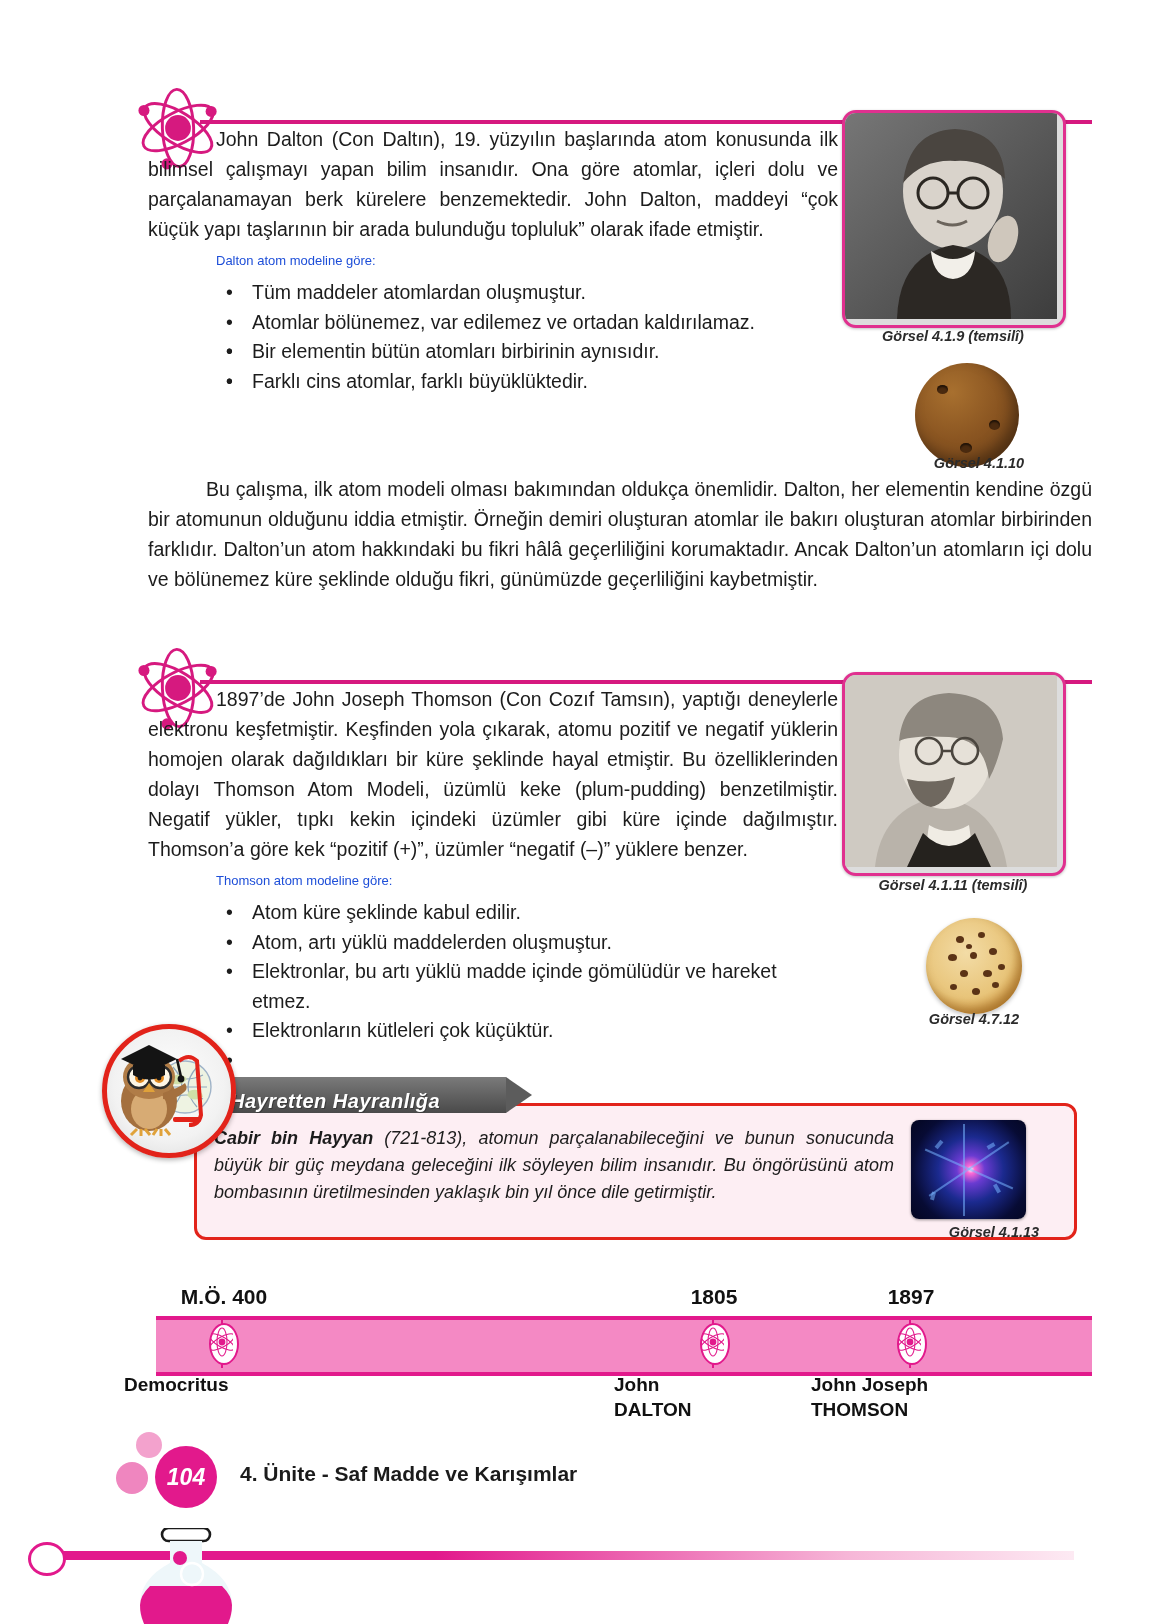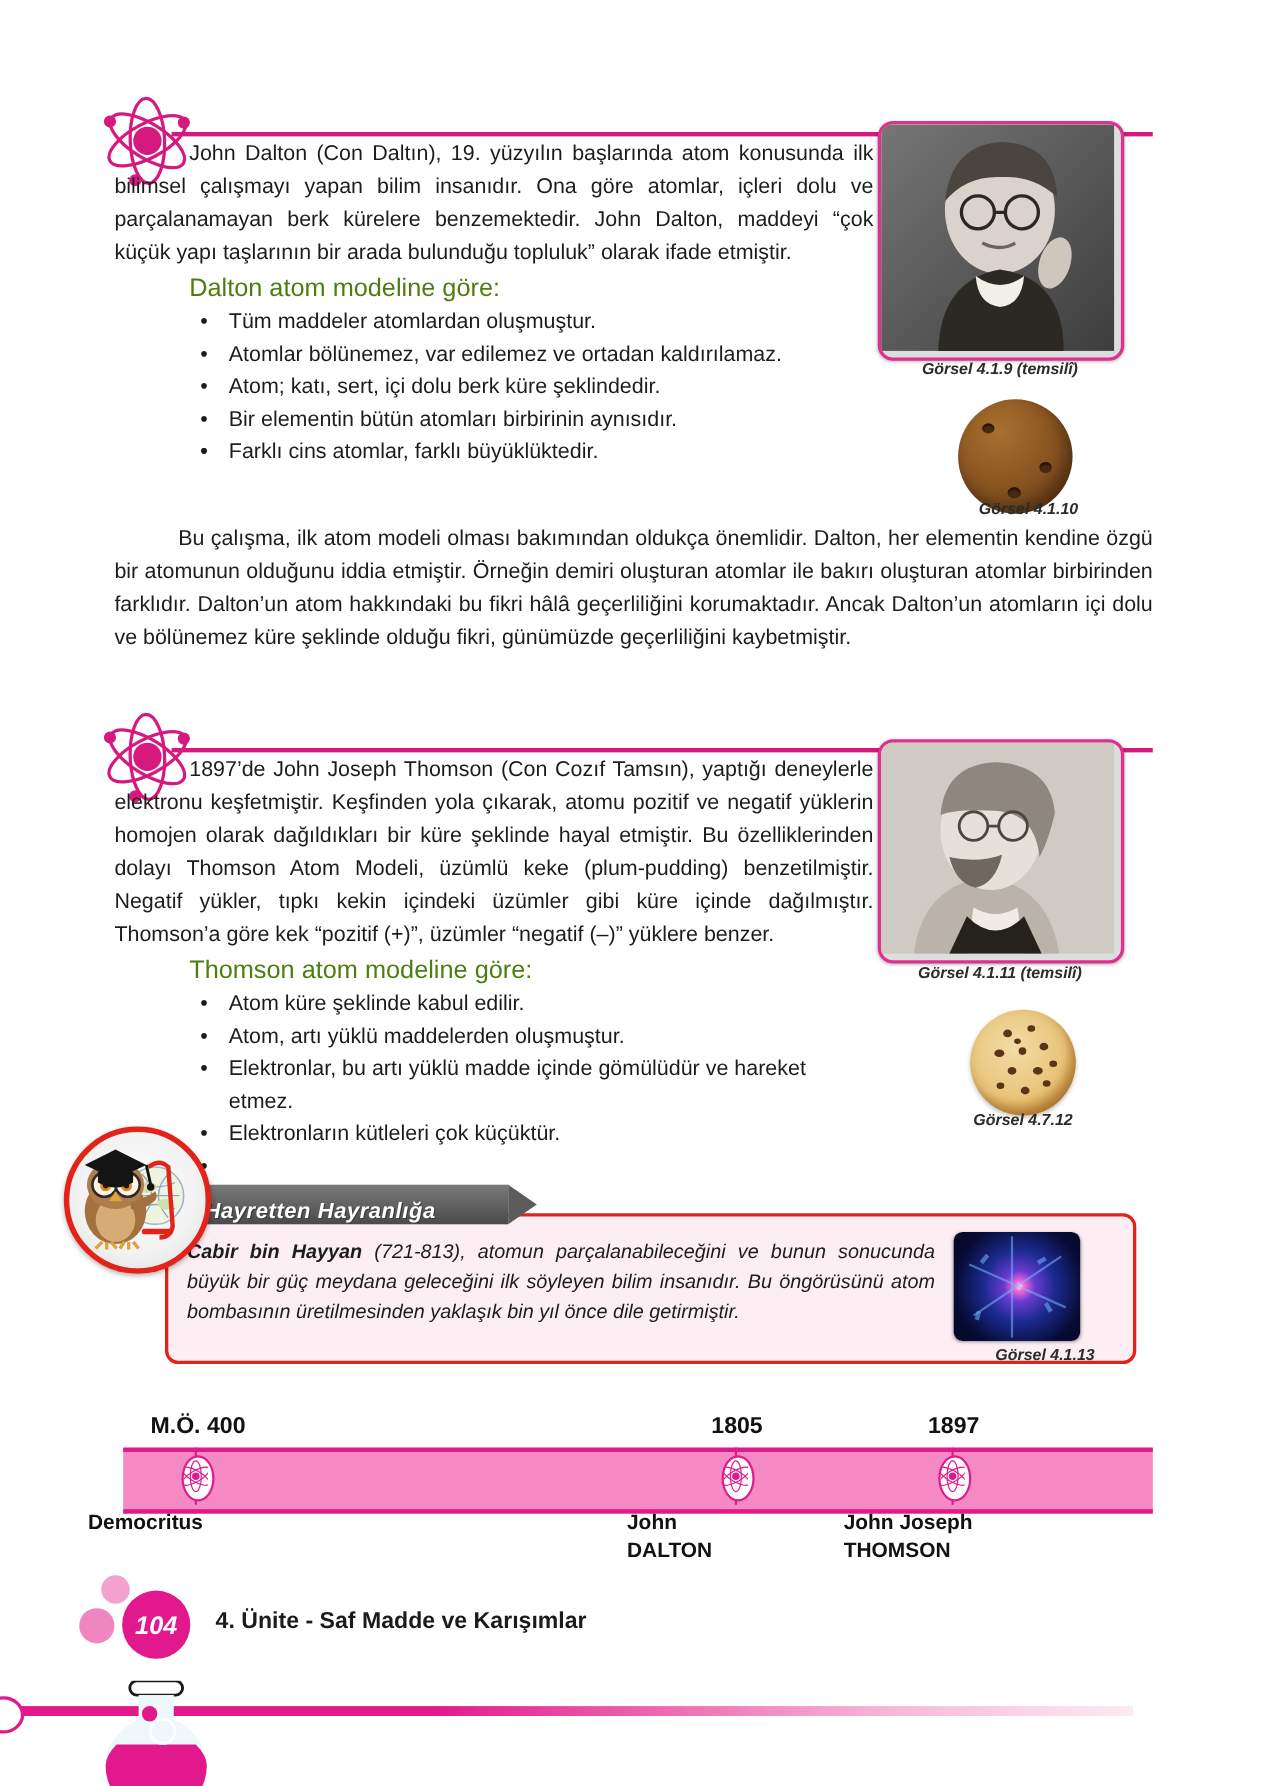--- a/index.html
+++ b/index.html
@@ -4,21 +4,21 @@
 <style>
   html,body{margin:0;padding:0;}
   body{
     width:1151px;height:1624px;
     background:#ffffff;
     font-family:"Liberation Sans",sans-serif;
     color:#1a1a1a;
     position:relative;
     overflow:hidden;
   }
-  .page{position:relative;width:1030px;height:1624px;}
+  .page{position:relative;width:1030px;height:1624px;margin-left:44px;}
 
   
   .para{
     font-size:19.5px;
     line-height:30px;
     text-align:justify;
     color:#1c1c1c;
   }
   .bullets{
     list-style:none;
@@ -28,21 +28,21 @@
     position:relative;
     padding-left:36px;
     font-size:19.5px;
     line-height:29.5px;
     color:#1c1c1c;
   }
   .bullets li .bul{
     position:absolute;left:10px;top:0;
     font-size:19.5px;line-height:29.5px;
   }
-  .lead{ font-size:23px;line-height:30px;color:#4d7c0f; }
+  .lead{ font-size:13px;line-height:30px;color:#1d4ed8; }
 
   
   .sec1{position:absolute;left:104px;top:100px;width:944px;}
   .rule{
     position:absolute;height:4px;
     background:#d6197f;
   }
   .sec1 .rule{left:52px;top:20px;width:892px;}
   .atom-badge{position:absolute;left:-16px;top:-18px;width:92px;height:92px;}
 
@@ -229,21 +229,21 @@
         <circle cx="38" cy="89" r="6" fill="#d6197f"></circle>
       </svg>
     </div>
 
     <div class="txtcol1">
       <p class="para" style="margin:0 0 2px 0;text-indent:68px;">John Dalton (Con Daltın), 19. yüzyılın başlarında atom konusunda ilk bilimsel çalışmayı yapan bilim insanıdır. Ona göre atomlar, içleri dolu ve parçalanamayan berk kürelere benzemektedir. John Dalton, maddeyi “çok küçük yapı taşlarının bir arada bulunduğu topluluk” olarak ifade etmiştir.</p>
       <div class="lead" style="padding-left:68px;margin-top:2px;">Dalton atom modeline göre:</div>
       <ul class="bullets" style="margin-top:2px;padding-left:68px;">
         <li><span class="bul">•</span><span>Tüm maddeler atomlardan oluşmuştur.</span></li>
         <li><span class="bul">•</span><span>Atomlar bölünemez, var edilemez ve ortadan kaldırılamaz.</span></li>
-        <li><span class="bul">•</span><span>Atom; katı, sert, içi dolu berk küre şeklindedir.</span></li>
+        <li><span class="bul">•</span></li>
         <li><span class="bul">•</span><span>Bir elementin bütün atomları birbirinin aynısıdır.</span></li>
         <li><span class="bul">•</span></li>
         <li><span class="bul">•</span><span>Farklı cins atomlar, farklı büyüklüktedir.</span></li>
       </ul>
     </div>
   </div>
 
   <div class="imgframe dalton-img">
     <svg width="212" height="206" viewBox="0 0 212 206" preserveAspectRatio="none">
       <defs>

